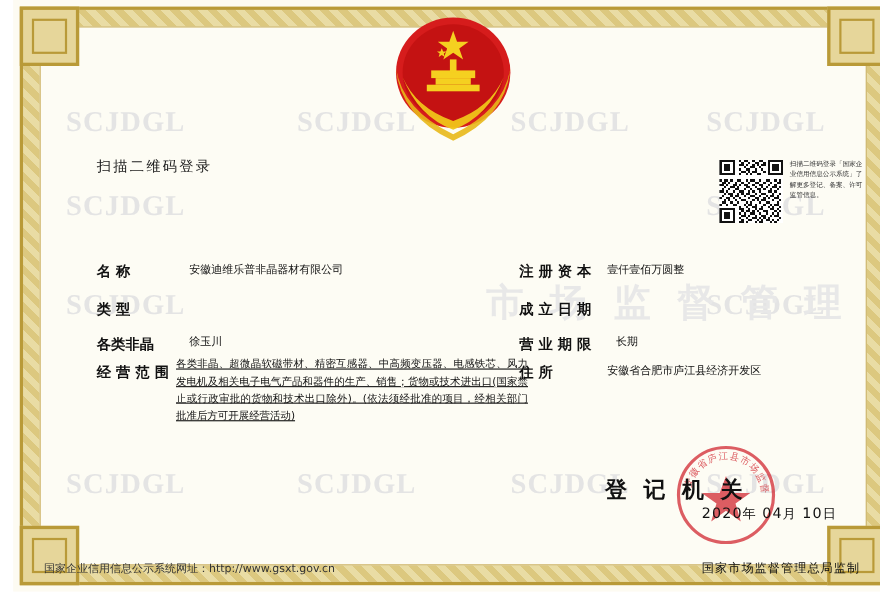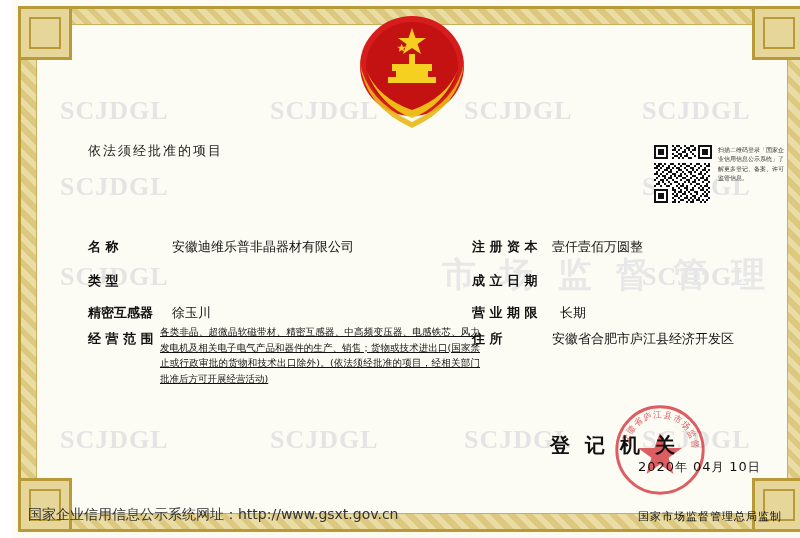--- a/index.html
+++ b/index.html
@@ -142,21 +142,21 @@
   
   .field-label {
     position: absolute;
     font-size: 13px;
     color: #111;
     font-weight: bold;
     white-space: nowrap;
   }
   .field-value {
     position: absolute;
-    font-size: 13px;
+    font-size: 10px;
     color: #111;
     white-space: nowrap;
   }
   .scope-value {
     position: absolute;
     left: 148px;
     top: 324px;
     width: 320px;
     font-size: 9.5px;
     line-height: 1.65;
@@ -186,23 +186,23 @@
   .seal {
     position: absolute;
     left: 600px;
     top: 402px;
     width: 96px;
     height: 96px;
     opacity: 0.72;
   }
   .footer-left {
     position: absolute;
-    left: 16px;
+    left: 28px;
     bottom: 14px;
-    font-size: 14px;
+    font-size: 10px;
     color: #333;
     white-space: nowrap;
   }
   .footer-right {
     position: absolute;
     right: 30px;
     bottom: 14px;
     font-size: 11px;
     color: #111;
     letter-spacing: 1px;
@@ -244,21 +244,21 @@
     <rect x="40" y="50" width="40" height="7" fill="#f5d020"></rect>
     <rect x="44" y="57" width="32" height="6" fill="#f5d020"></rect>
     <rect x="36" y="63" width="48" height="6" fill="#f5d020"></rect>
     <rect x="57" y="40" width="6" height="12" fill="#f5d020"></rect>
     <path d="M14 56 Q26 84 60 96 Q94 84 106 56 Q92 92 60 104 Q28 92 14 56 Z" fill="#f0c419" opacity="0.95"></path>
     <path d="M8 48 Q14 86 60 108 Q106 86 112 48 Q108 92 60 114 Q12 92 8 48 Z" fill="#e8b81a" opacity="0.9"></path>
   </svg>
 
   <div class="content">
 
-    <div class="usc-label">依法须经批准的项目</div>
+    <div class="usc-label">扫描二维码登录</div>
 
 
     <svg class="qr" viewBox="0 0 29 29" shape-rendering="crispEdges">
       <rect width="29" height="29" fill="#ffffff"></rect>
       <g fill="#111">
         <rect x="0" y="0" width="7" height="7"></rect>
           <rect x="1" y="1" width="5" height="5" fill="#fff"></rect>
           <rect x="2" y="2" width="3" height="3"></rect>
         <rect x="22" y="0" width="7" height="7"></rect>
           <rect x="23" y="1" width="5" height="5" fill="#fff"></rect>
@@ -457,21 +457,21 @@
           <rect x="25" y="28" width="1" height="1"></rect>
       </g>
     </svg>
     <div class="qr-note">扫描二维码登录「国家企业信用信息公示系统」了解更多登记、备案、许可监管信息。</div>
 
     <div class="field-label" style="left:76px; top:238px;">名     称</div>
     <div class="field-value" style="left:160px; top:238px;">安徽迪维乐普非晶器材有限公司</div>
 
     <div class="field-label" style="left:76px; top:272px;">类     型</div>
 
-    <div class="field-label" style="left:76px; top:304px;">精密互感器</div>
+    <div class="field-label" style="left:76px; top:304px;">各类非晶</div>
     <div class="field-value" style="left:160px; top:304px;">徐玉川</div>
 
     <div class="field-label" style="left:76px; top:330px;">经 营 范 围</div>
     <div class="scope-value">各类非晶、超微晶软磁带材、精密互感器、中高频变压器、电感铁芯、风力发电机及相关电子电气产品和器件的生产、销售；货物或技术进出口(国家禁止或行政审批的货物和技术出口除外)。(依法须经批准的项目，经相关部门批准后方可开展经营活动)</div>
 
     <div class="field-label" style="left:460px; top:238px;">注 册 资 本</div>
     <div class="field-value" style="left:540px; top:238px;">壹仟壹佰万圆整</div>
 
     <div class="field-label" style="left:460px; top:272px;">成 立 日 期</div>
 

